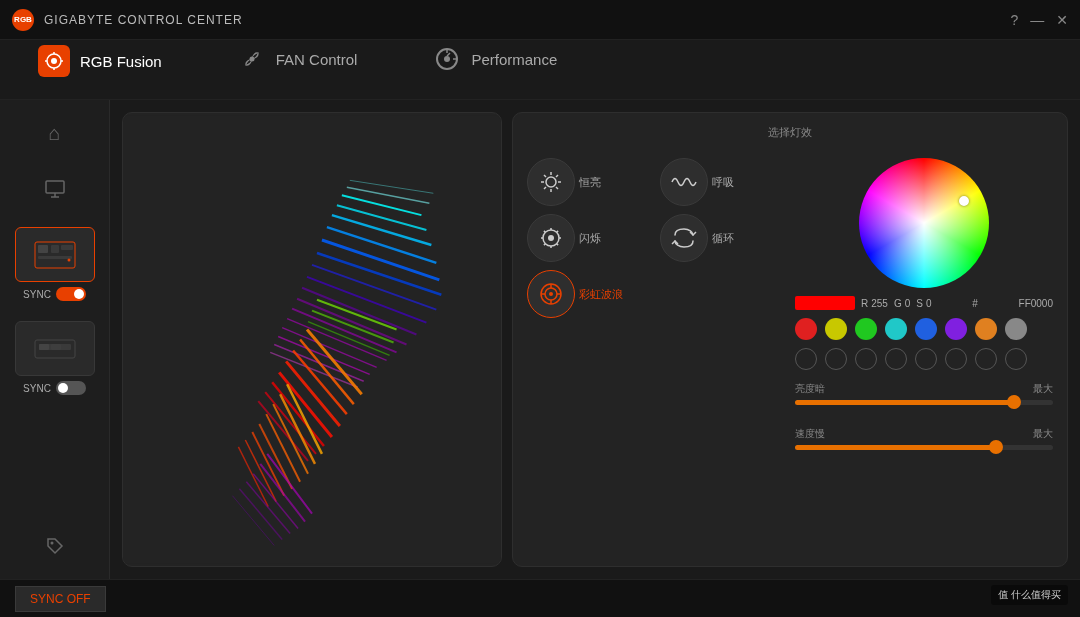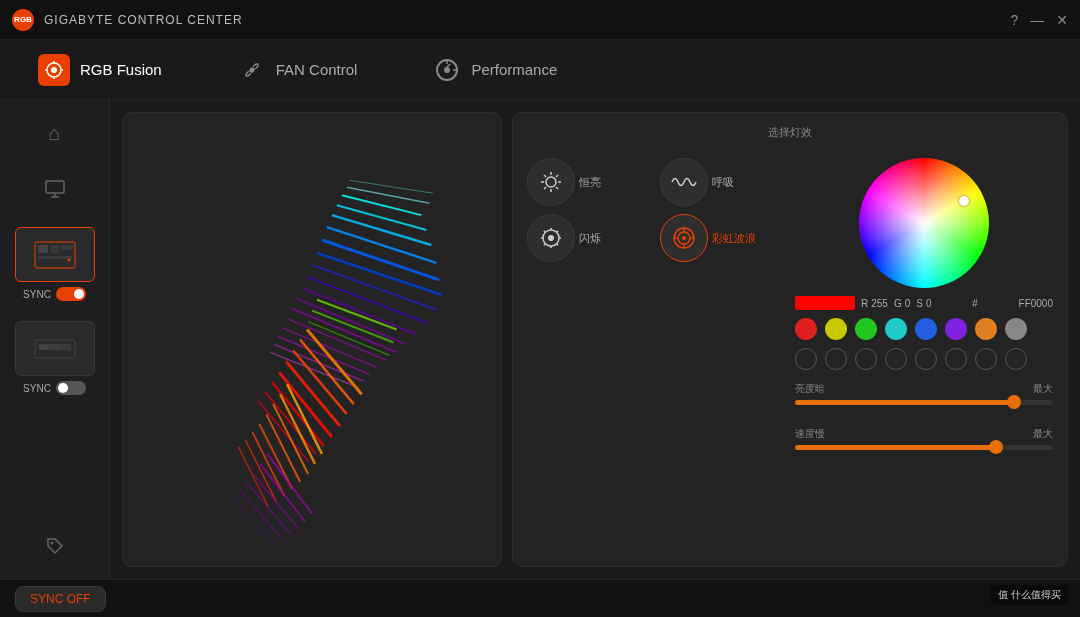--- a/index.html
+++ b/index.html
@@ -37,21 +37,21 @@
     }
     .titlebar-btn {
       color: #888; font-size: 14px; cursor: pointer; user-select: none;
     }
 
     
     .topnav {
       background: #1a1a1a;
       height: 60px;
       display: flex;
-      align-items: center;
+      align-items: flex-start;
       padding: 0 30px;
       gap: 60px;
       border-bottom: 1px solid #222;
     }
     .nav-item {
       display: flex; align-items: center; gap: 10px;
       font-size: 15px; color: #aaa; cursor: pointer;
       padding: 5px 8px; border-radius: 4px;
     }
     .nav-item.active { color: #fff; }
@@ -285,21 +285,21 @@
       height: 38px;
       background: #111;
       display: flex;
       align-items: center;
       padding: 0 15px;
       border-top: 1px solid #222;
     }
     .sync-off-btn {
       background: #2a2a2a;
       border: 1px solid #3a3a3a;
-      border-radius: 8px;
+      border-radius: 0;
       padding: 5px 14px;
       font-size: 12px;
       color: #e84000;
       cursor: pointer;
     }
 
     
     .watermark {
       position: fixed;
       bottom: 12px;
@@ -524,20 +524,31 @@
                   <line x1="6.3" y1="6.3" x2="4.9" y2="4.9" stroke="#ccc" stroke-width="1.5"></line>
                   <line x1="17.7" y1="17.7" x2="19.1" y2="19.1" stroke="#ccc" stroke-width="1.5"></line>
                   <line x1="6.3" y1="17.7" x2="4.9" y2="19.1" stroke="#ccc" stroke-width="1.5"></line>
                   <line x1="17.7" y1="6.3" x2="19.1" y2="4.9" stroke="#ccc" stroke-width="1.5"></line>
                   <circle cx="12" cy="12" r="3" fill="#ccc"></circle>
                 </svg>
               </div>
               <span class="effect-label">闪烁</span>
             </div>
             <div class="effect-btn">
+              <div class="effect-icon-circle">
+                <svg width="26" height="22" viewBox="0 0 26 22" fill="none">
+                  <path d="M4 8 C4 4 8 2 13 2 C18 2 22 5 22 8" stroke="#ccc" stroke-width="1.5" fill="none" stroke-linecap="round"></path>
+                  <path d="M22 14 C22 18 18 20 13 20 C8 20 4 17 4 14" stroke="#ccc" stroke-width="1.5" fill="none" stroke-linecap="round"></path>
+                  <polyline points="19,5 22,8 25,5" fill="none" stroke="#ccc" stroke-width="1.5"></polyline>
+                  <polyline points="7,17 4,14 1,17" fill="none" stroke="#ccc" stroke-width="1.5"></polyline>
+                </svg>
+              </div>
+              <span class="effect-label">循环</span>
+            </div>
+            <div class="effect-btn">
               <div class="effect-icon-circle active">
                 <svg width="28" height="28" viewBox="0 0 28 28" fill="none">
                   <circle cx="14" cy="14" r="10" fill="none" stroke="#e84000" stroke-width="1.5"></circle>
                   <circle cx="14" cy="14" r="6" fill="none" stroke="#e84000" stroke-width="1.5"></circle>
                   <circle cx="14" cy="14" r="2" fill="#e84000"></circle>
                   <line x1="14" y1="4" x2="14" y2="8" stroke="#e84000" stroke-width="1.5"></line>
                   <line x1="14" y1="20" x2="14" y2="24" stroke="#e84000" stroke-width="1.5"></line>
                   <line x1="4" y1="14" x2="8" y2="14" stroke="#e84000" stroke-width="1.5"></line>
                   <line x1="20" y1="14" x2="24" y2="14" stroke="#e84000" stroke-width="1.5"></line>
                 </svg>

